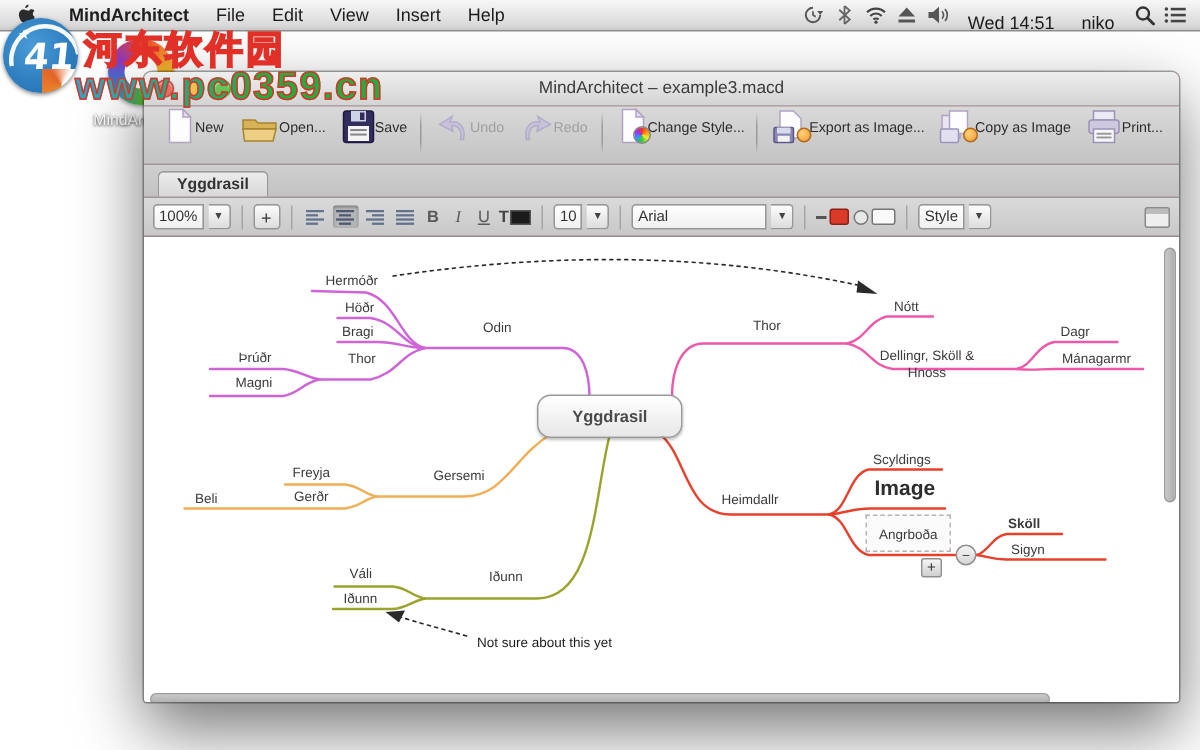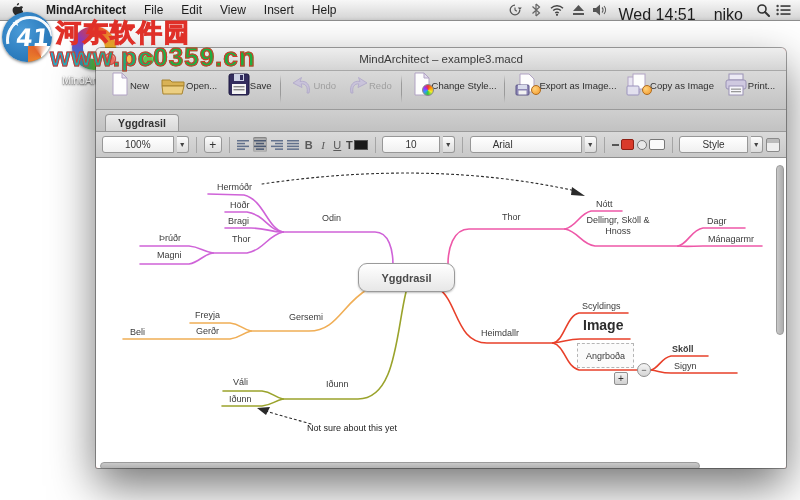--- a/index.html
+++ b/index.html
@@ -11,21 +11,21 @@
   
   .menubar{position:absolute;left:0;top:0;width:800px;height:20px;
     background:linear-gradient(180deg,#f7f7f7,#d9d9d9 85%,#c9c9c9);
     border-bottom:1px solid #8d8d8d;display:flex;align-items:center;
     font-size:12px;color:#1c1c1c;z-index:30;}
   .menubar .apple{margin:0 14px 0 10px;display:flex;align-items:center;}
   .menu-item{padding:0 9px;line-height:20px;}
   .menu-item.app{font-weight:bold;}
   .mb-right{margin-left:auto;display:flex;align-items:center;gap:4px;padding-right:8px;}
   .mb-right .sico{width:17px;height:16px;display:flex;align-items:center;justify-content:center;}
-  .mb-time,.mb-user{padding:0 7px;font-size:16px;margin-top:10px;}
+  .mb-time,.mb-user{padding:0 7px;font-size:12px;margin-top:10px;}
 
   
   .watermark{position:absolute;left:0;top:10px;z-index:60;pointer-events:none;width:320px;}
   .wm-logo{position:absolute;left:2px;top:2px;width:50px;height:50px;border-radius:50%;
     background:radial-gradient(circle at 40% 38%,#4a9bd8 0%,#2f7fc0 55%,#1f6aa8 100%);
     box-shadow:0 1px 3px rgba(0,0,0,.5);overflow:hidden;}
   .wm-logo .swirl{position:absolute;left:4px;top:4px;width:42px;height:42px;border-radius:50%;
     border:3px solid rgba(255,255,255,.95);border-right-color:transparent;border-bottom-color:transparent;
     transform:rotate(35deg);}
   .wm-logo .star{position:absolute;left:10px;top:6px;color:#fff;font-size:9px;}
@@ -84,21 +84,21 @@
     background:linear-gradient(180deg,#ececec,#d8d8d8);border:1px solid #999;border-bottom:none;
     border-radius:4px 4px 0 0;font-size:10.5px;font-weight:bold;color:#333;
     display:flex;align-items:center;}
 
   
   .formatbar{height:25px;background:linear-gradient(180deg,#dadada,#c8c8c8);
     border-bottom:1px solid #8f8f8f;display:flex;align-items:center;padding:0 6px;gap:3px;
     font-size:10px;color:#333;}
   .fsep{width:1px;height:16px;background:#a5a5a5;margin:0 4px;}
   .fbox{height:15px;background:linear-gradient(180deg,#ffffff,#f0f0f0);border:1px solid #979797;
-    border-radius:3px 0 0 3px;display:flex;align-items:center;padding:0 22px;font-size:10px;}
+    border-radius:3px 0 0 3px;display:flex;align-items:center;padding:0 3px;font-size:10px;}
   .fdrop{height:17px;width:15px;background:linear-gradient(180deg,#fdfdfd,#dcdcdc);
     border:1px solid #979797;border-left:none;border-radius:0 3px 3px 0;box-sizing:border-box;
     display:flex;align-items:center;justify-content:center;font-size:7px;color:#444;}
   .fbtn{height:17px;min-width:18px;background:linear-gradient(180deg,#fdfdfd,#dcdcdc);
     border:1px solid #979797;border-radius:3px;display:flex;align-items:center;justify-content:center;
     font-size:12px;color:#333;box-sizing:border-box;}
   .aico{width:17px;height:15px;display:flex;align-items:center;justify-content:center;border-radius:2px;}
   .aico.sel{background:#b5b5b5;box-shadow:inset 0 1px 2px rgba(0,0,0,.35);}
   .fmt-letter{width:14px;text-align:center;color:#5a5a5a;font-size:11px;}
   .fmt-letter.b{font-weight:bold;}
@@ -112,21 +112,21 @@
   .shapeico{display:flex;align-items:center;gap:2px;}
   .shapeico .ci{width:8px;height:8px;border:1px solid #777;border-radius:50%;background:#e8e8e8;}
   .shapeico .re{width:14px;height:9px;border:1px solid #777;border-radius:2px;background:#fafafa;}
   .panelico{margin-left:auto;width:15px;height:12px;border:1px solid #8a8a8a;border-radius:2px;
     background:linear-gradient(180deg,#bbb 0 4px,#eee 4px 100%);}
 
   
   .canvas{position:relative;height:315px;background:#fff;}
   .map-label{position:absolute;font-size:9px;color:#3b3b3b;white-space:nowrap;line-height:11px;}
   .map-label.bold-big{font-size:14px;font-weight:bold;color:#2d2d2d;line-height:14px;}
-  .map-label.annotation{color:#1d1d1d;}
+  .map-label.annotation{color:#1d1d1d;margin-left:11px;}
   .map-label.centered{text-align:center;white-space:normal;}
   .cnode{position:absolute;left:262px;top:105px;width:95px;height:27px;
     background:linear-gradient(180deg,#ffffff,#e7e7e7);border:1px solid #9a9a9a;border-radius:9px;
     box-shadow:0 1px 2px rgba(0,0,0,.25);display:flex;align-items:center;justify-content:center;
     font-size:11px;font-weight:bold;color:#4a4a4a;}
   .abox{position:absolute;left:481px;top:185px;width:55px;height:23px;border:1px dashed #b5b5b5;
     background:rgba(250,250,250,.7);display:flex;align-items:center;justify-content:center;
     font-size:9px;color:#3b3b3b;}
   .minusbtn{position:absolute;left:541px;top:205px;width:14px;height:14px;border-radius:50%;
     background:linear-gradient(180deg,#f5f5f5,#d5d5d5);border:1px solid #8f8f8f;box-sizing:border-box;
@@ -458,21 +458,21 @@
       <div id="map-labels">
           <div class="map-label" style="left: 121px; top: 24px;">Hermóðr</div>
           <div class="map-label" style="left: 134px; top: 42px;">Höðr</div>
           <div class="map-label" style="left: 132px; top: 58px;">Bragi</div>
           <div class="map-label" style="left: 136px; top: 76px;">Thor</div>
           <div class="map-label" style="left: 63px; top: 75px;">Þrúðr</div>
           <div class="map-label" style="left: 61px; top: 92px;">Magni</div>
           <div class="map-label" style="left: 226px; top: 55px;">Odin</div>
           <div class="map-label" style="left: 406px; top: 54px;">Thor</div>
           <div class="map-label" style="left: 500px; top: 41px;">Nótt</div>
-          <div class="map-label centered" style="left: 477px; top: 57px; width: 90px;">Dellingr, Sköll &amp; Hnoss</div>
+          <div class="map-label centered" style="left: 477px; top: 74px; width: 90px;">Dellingr, Sköll &amp; Hnoss</div>
           <div class="map-label" style="left: 611px; top: 58px;">Dagr</div>
           <div class="map-label" style="left: 612px; top: 76px;">Mánagarmr</div>
           <div class="map-label" style="left: 385px; top: 170px;">Heimdallr</div>
           <div class="map-label" style="left: 486px; top: 143px;">Scyldings</div>
           <div class="map-label bold-big" style="left: 487px; top: 160px;">Image</div>
           <div class="map-label" style="left: 576px; top: 186px; font-weight: bold;">Sköll</div>
           <div class="map-label" style="left: 578px; top: 203px;">Sigyn</div>
           <div class="map-label" style="left: 193px; top: 154px;">Gersemi</div>
           <div class="map-label" style="left: 99px; top: 152px;">Freyja</div>
           <div class="map-label" style="left: 100px; top: 168px;">Gerðr</div>

